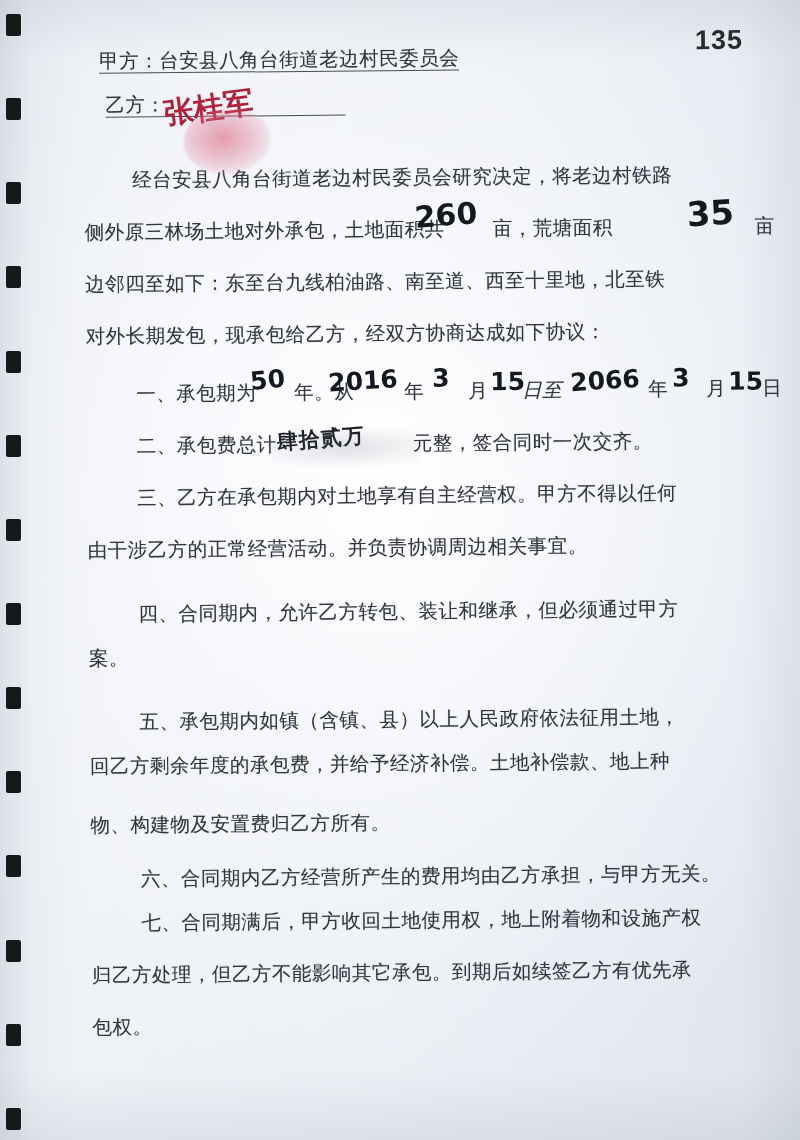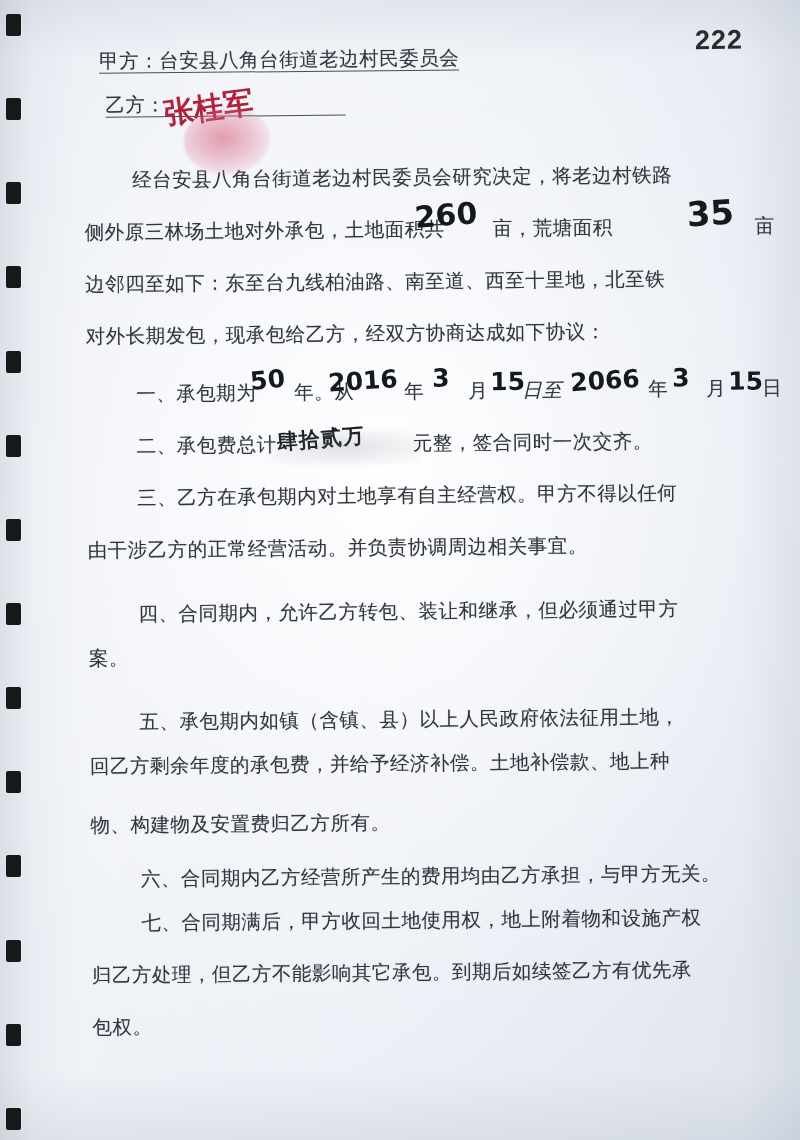--- a/index.html
+++ b/index.html
@@ -166,21 +166,21 @@
     <div class="hole"></div>
     <div class="hole"></div>
     <div class="hole"></div>
     <div class="hole"></div>
     <div class="hole"></div>
     <div class="hole"></div>
   </div>
 
   <div class="content">
 
-    <div class="page-number">222</div>
+    <div class="page-number">135</div>
 
     <div class="line underlined" style="left:104px; top:48px;">甲方：台安县八角台街道老边村民委员会</div>
     <div class="line underlined" style="left:110px; top:92px; padding-right:180px;">乙方：</div>
 
     <div class="line" style="left:136px; top:167px;">经台安县八角台街道老边村民委员会研究决定，将老边村铁路</div>
     <div class="line" style="left:88px; top:219px;">侧外原三林场土地对外承包，土地面积共</div>
     <div class="line" style="left:496px; top:219px;">亩，荒塘面积</div>
     <div class="line" style="left:758px; top:219px;">亩</div>
     <div class="line" style="left:88px; top:271px;">边邻四至如下：东至台九线柏油路、南至道、西至十里地，北至铁</div>
     <div class="line" style="left:88px; top:323px;">对外长期发包，现承包给乙方，经双方协商达成如下协议：</div>

